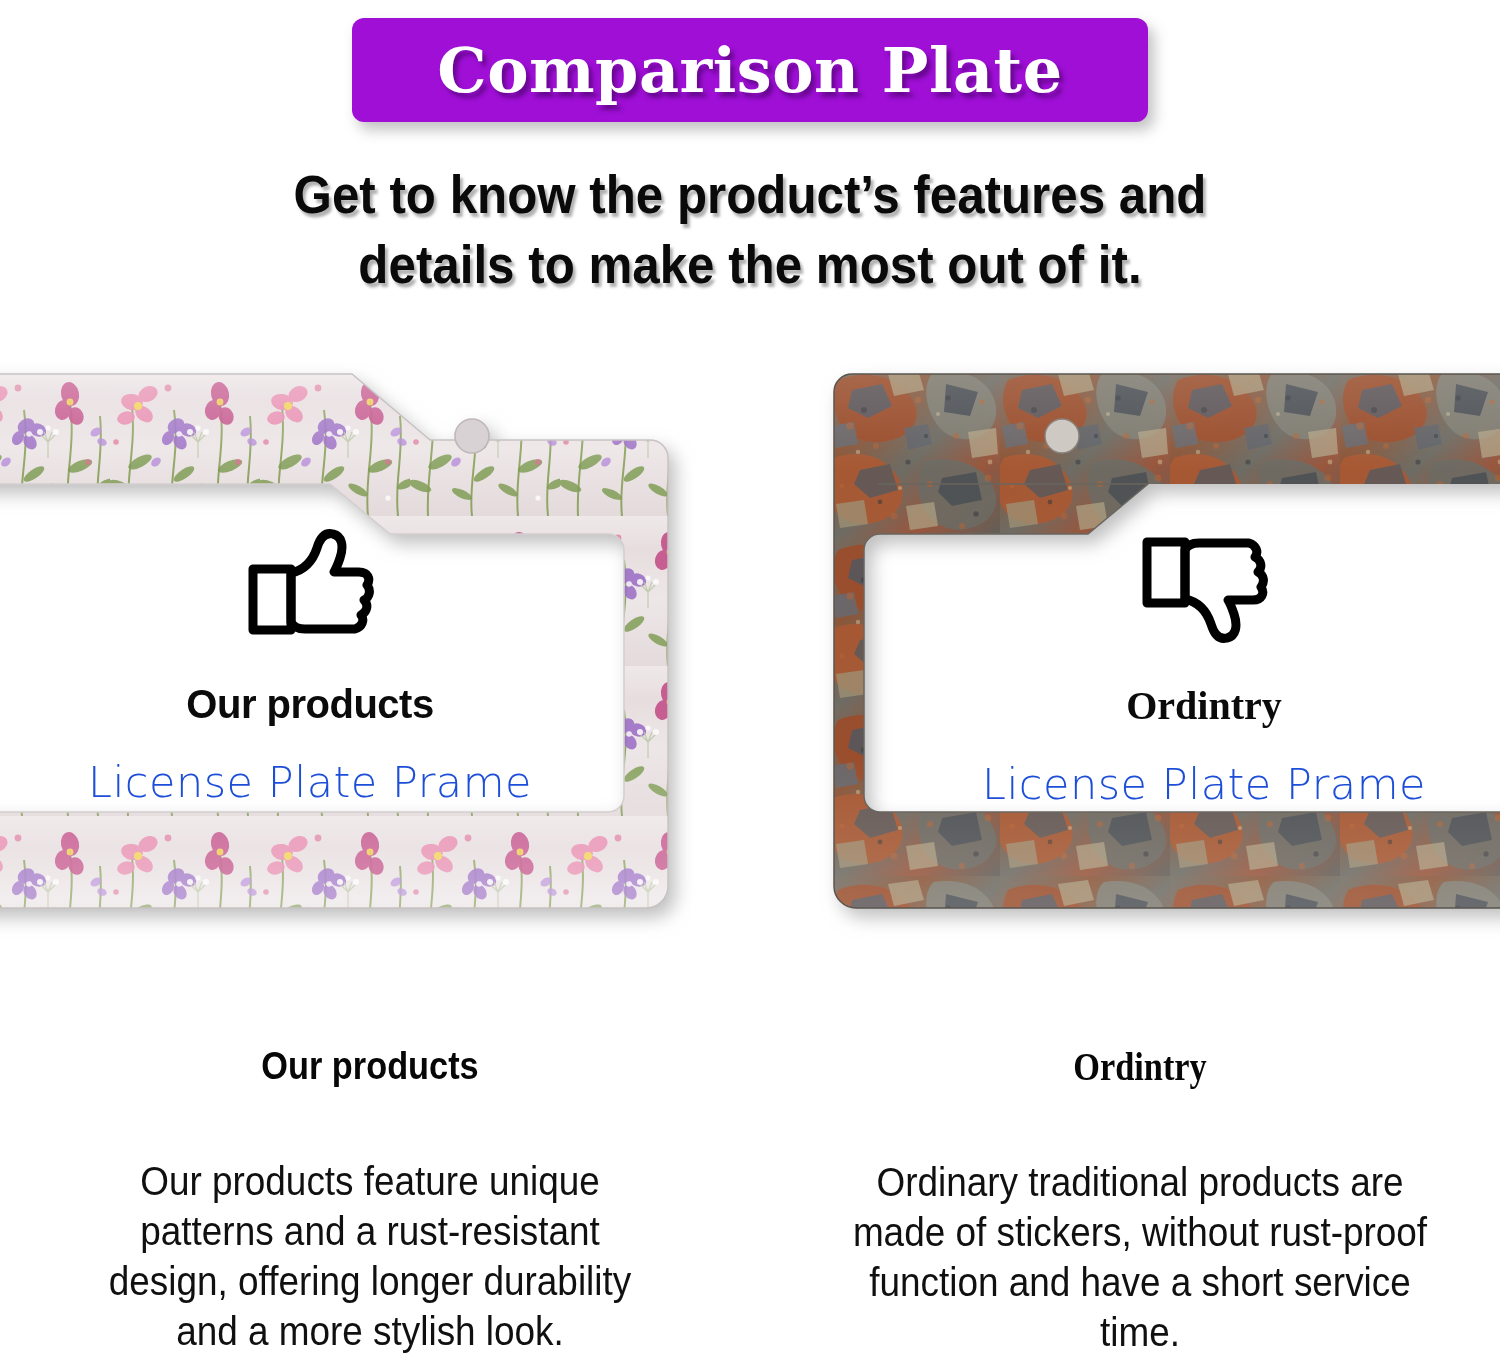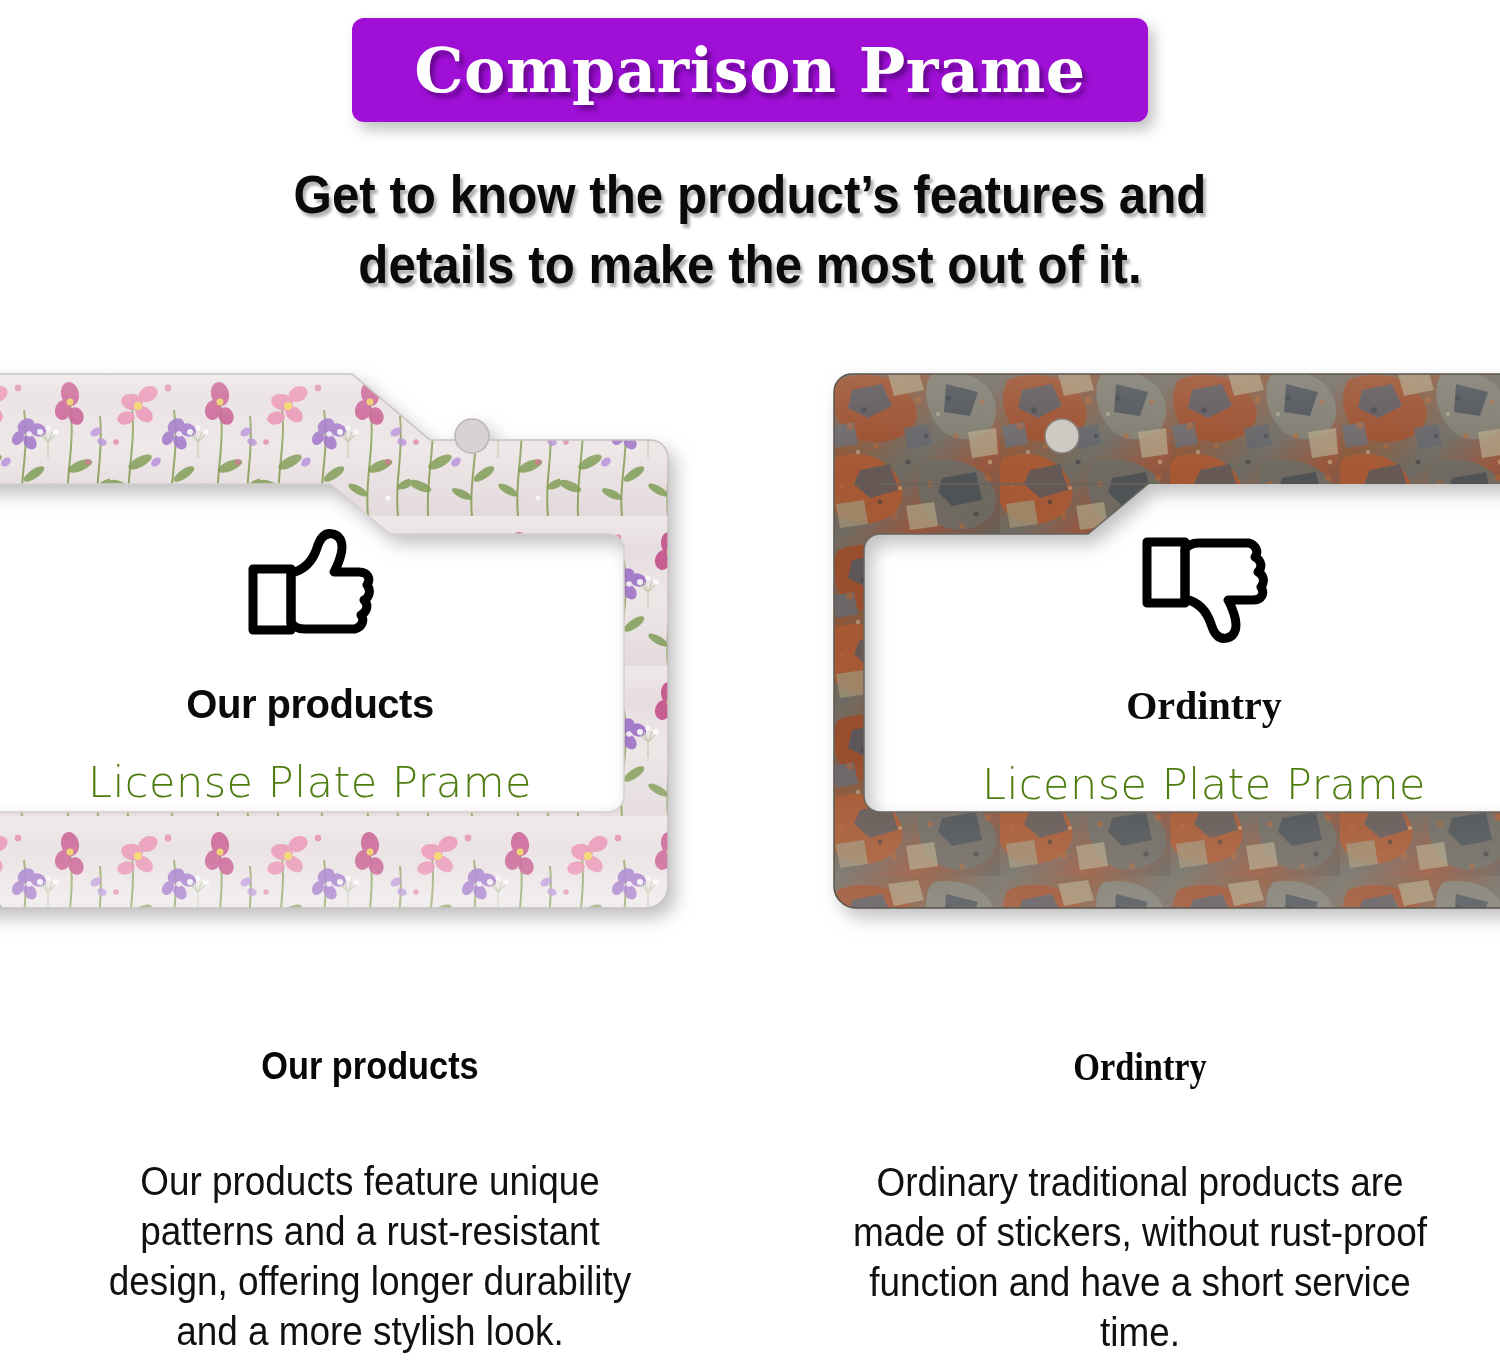--- a/index.html
+++ b/index.html
@@ -104,21 +104,21 @@
   }
   .brand-heading.serif {
     font-family: "Liberation Serif", "DejaVu Serif", serif;
     font-weight: bold;
   }
   .product-line {
     margin-top: 30px;
     font-family: "DejaVu Sans", sans-serif;
     font-weight: 300;
     font-size: 43px;
-    color: #4d7c0f;
+    color: #1d4ed8;
     letter-spacing: 0.5px;
     white-space: nowrap;
   }
 
   
   #bottom-row {
     position: absolute;
     left: 0;
     top: 1020px;
     width: 1500px;
@@ -154,21 +154,21 @@
     line-height: 1.22;
     color: #101010;
     width: 640px;
     transform: scaleX(0.9);
   }
 </style>
 </head>
 <body>
 
 <div id="title-banner">
-  <div id="title-text">Comparison Prame</div>
+  <div id="title-text">Comparison Plate</div>
 </div>
 
 <div id="subtitle">
   <span class="line">Get to know the product’s features and</span>
   <span class="line">details to make the most out of it.</span>
 </div>
 
 <div id="frames-row">
 
   <div class="frame-wrap" id="frame-left-wrap">

